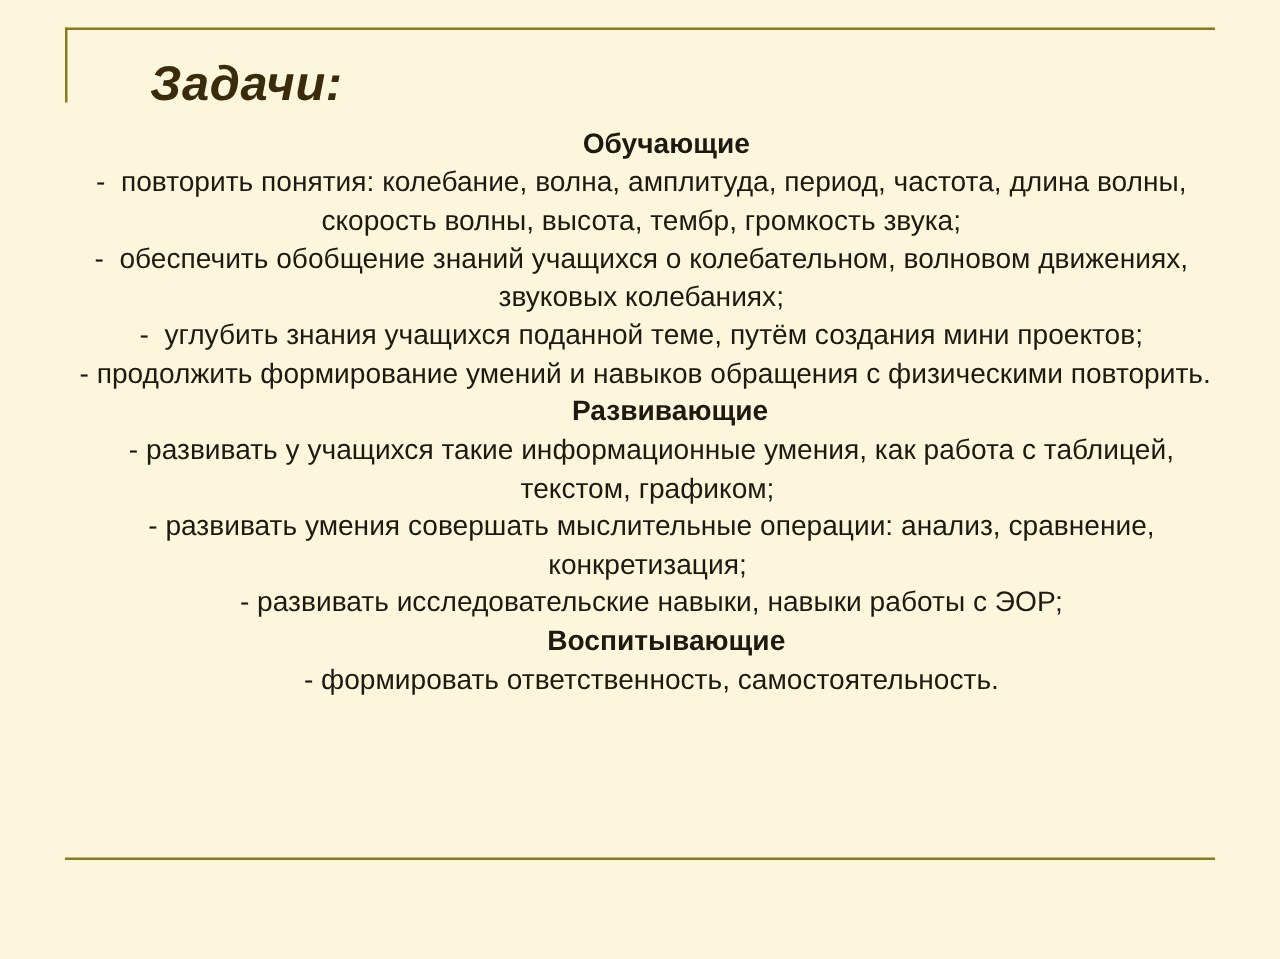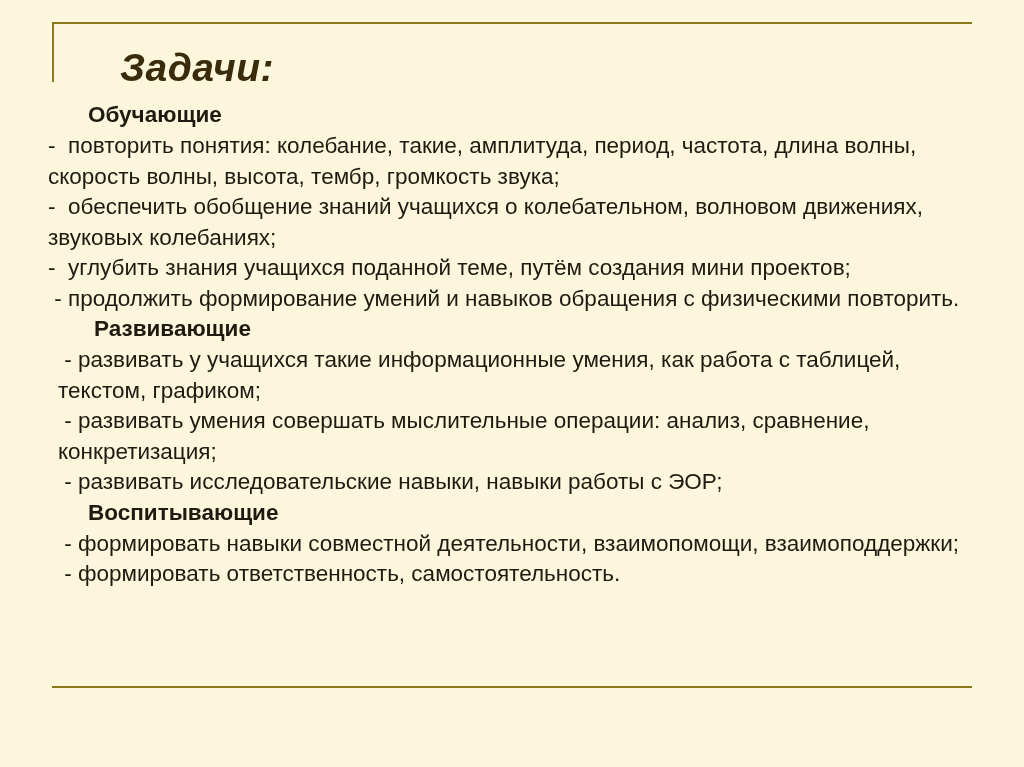--- a/index.html
+++ b/index.html
@@ -55,20 +55,21 @@
     font-weight: bold;
     font-style: italic;
     color: #3a2c0b;
     letter-spacing: 0.5px;
   }
   .body {
     position: absolute;
     left: 48px;
     top: 100px;
     width: 930px;
+    text-align: center;
   }
   .group-head {
     font-size: 22.5px;
     font-weight: bold;
     color: #1d1a10;
     padding-left: 40px;
     line-height: 30px;
     margin: 0 0 1px 0;
   }
   .group-head.indent-small {
@@ -91,28 +92,27 @@
 
   <div class="rule-top"></div>
   <div class="rule-left"></div>
   <div class="rule-bottom"></div>
 
   <div class="title">Задачи:</div>
 
   <div class="body">
 
     <div class="group-head">Обучающие</div>
-    <p class="item">-  повторить понятия: колебание, такие, амплитуда, период, частота, длина волны, скорость волны, высота, тембр, громкость звука;</p>
+    <p class="item">-  повторить понятия: колебание, волна, амплитуда, период, частота, длина волны, скорость волны, высота, тембр, громкость звука;</p>
     <p class="item">-  обеспечить обобщение знаний учащихся о колебательном, волновом движениях, звуковых колебаниях;</p>
     <p class="item">-  углубить знания учащихся поданной теме, путём создания мини проектов;</p>
     <p class="item"> - продолжить формирование умений и навыков обращения с физическими повторить.</p>
 
     <div class="group-head indent-small">Развивающие</div>
     <p class="item pad2"> - развивать у учащихся такие информационные умения, как работа с таблицей, текстом, графиком;</p>
     <p class="item pad2"> - развивать умения совершать мыслительные операции: анализ, сравнение, конкретизация;</p>
     <p class="item pad2"> - развивать исследовательские навыки, навыки работы с ЭОР;</p>
 
     <div class="group-head">Воспитывающие</div>
-    <p class="item pad2"> - формировать навыки совместной деятельности, взаимопомощи, взаимоподдержки;</p>
     <p class="item pad2"> - формировать ответственность, самостоятельность.</p>
 
   </div>
 </div>
 
 </body></html>

